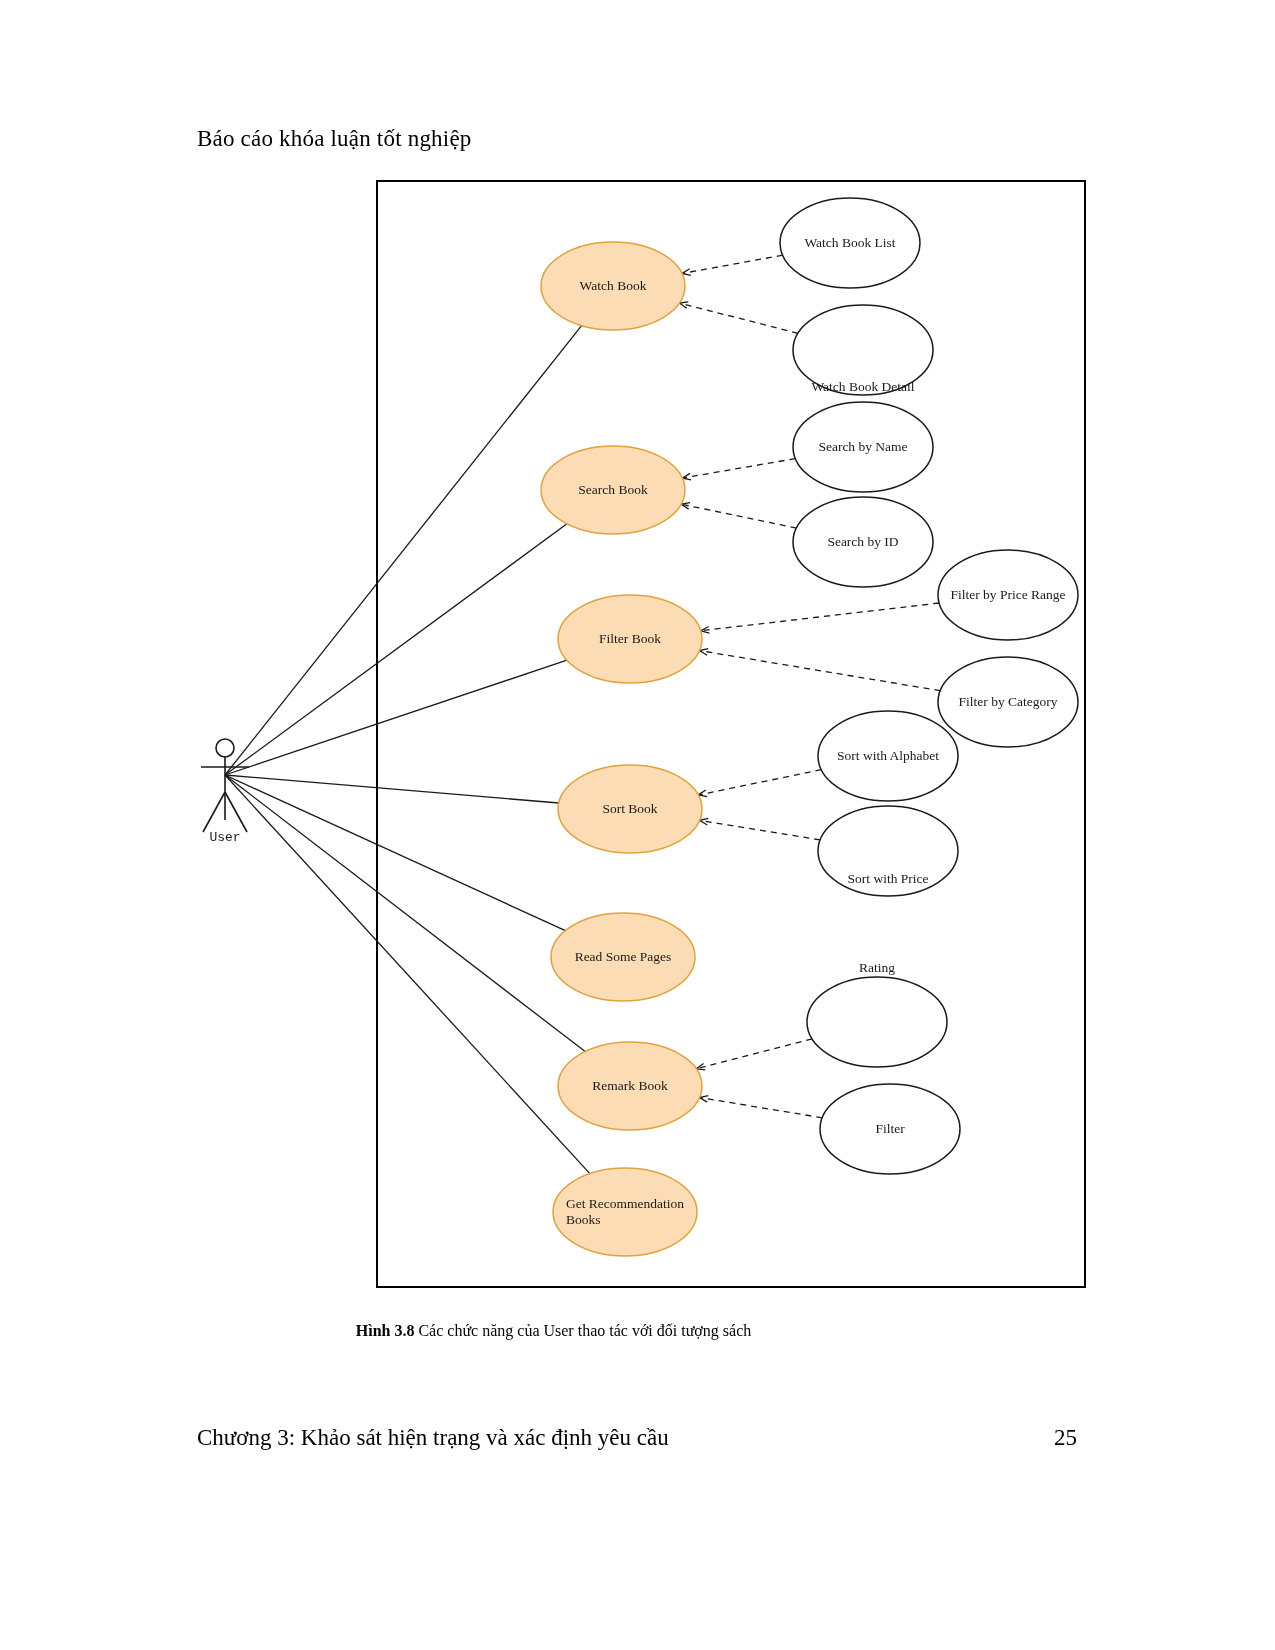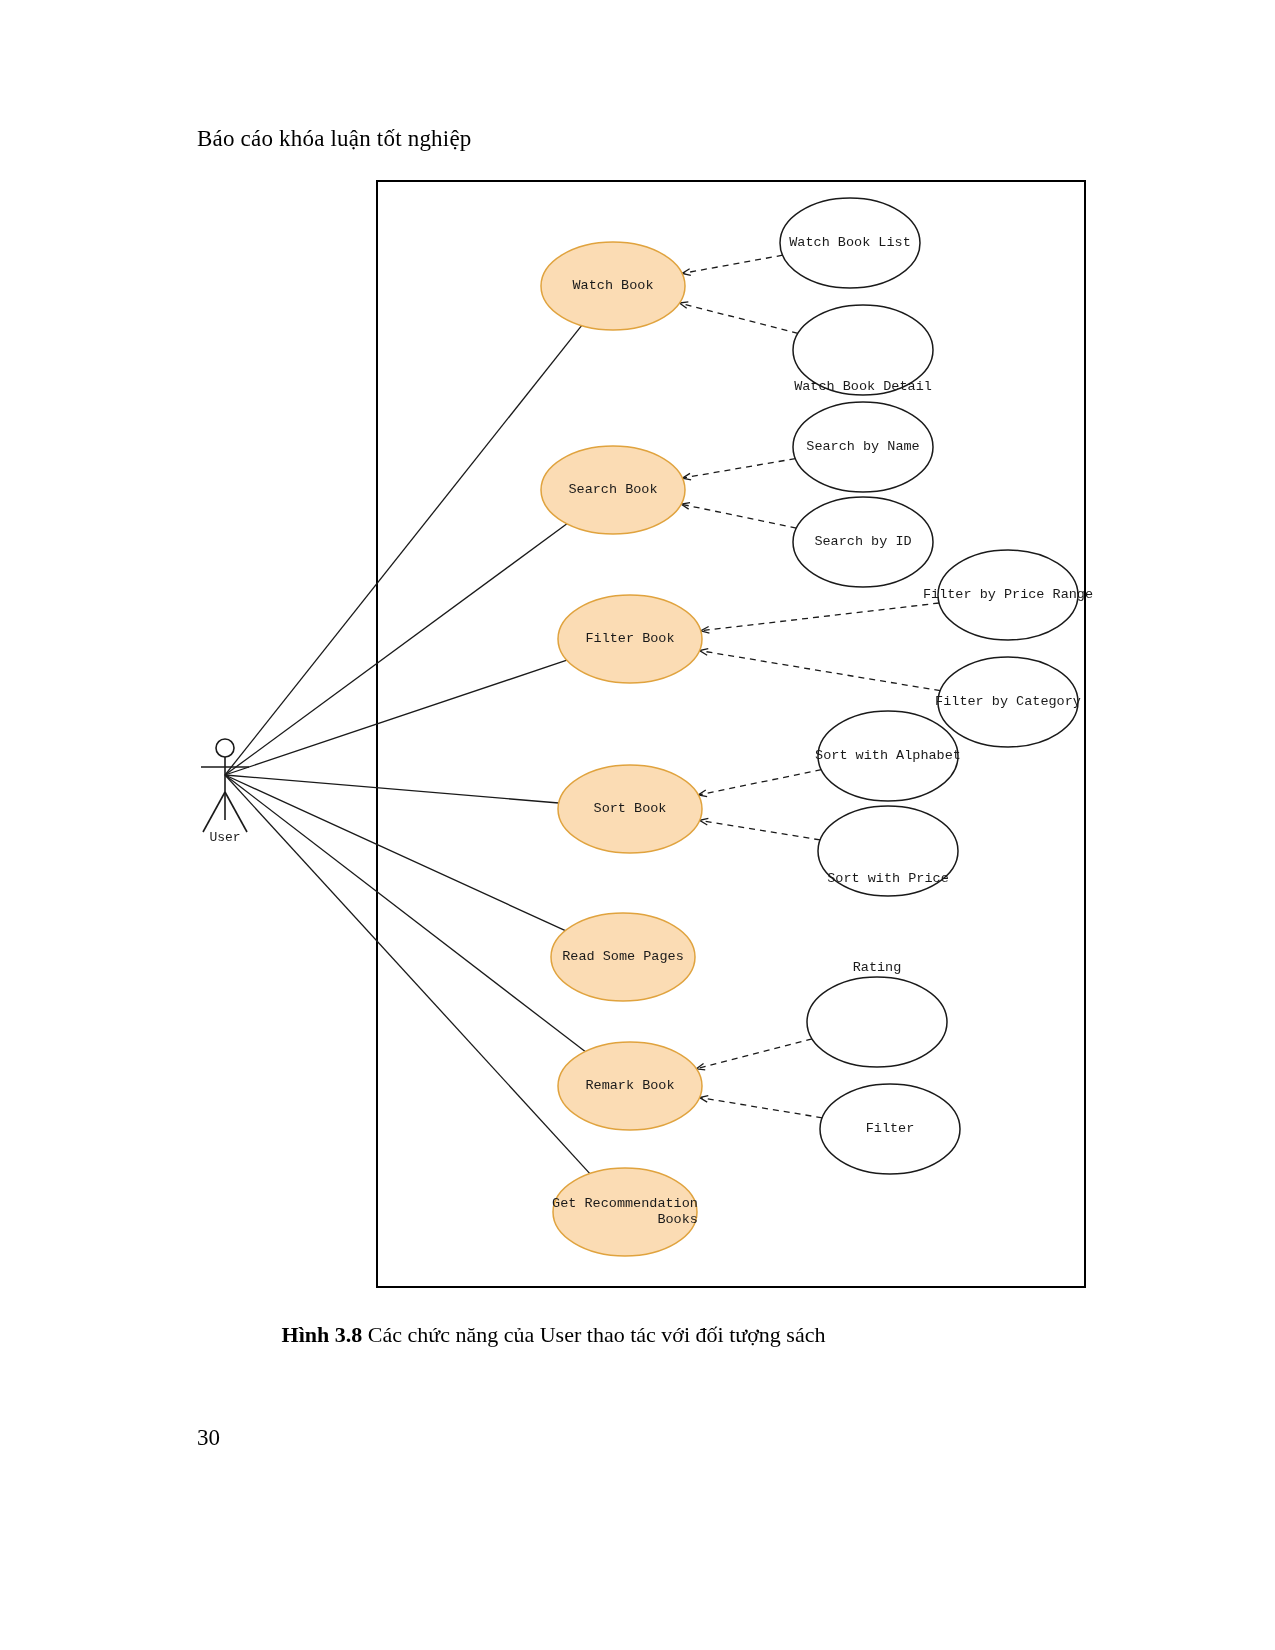--- a/index.html
+++ b/index.html
@@ -44,22 +44,22 @@
     left: 0;
     top: 0;
     width: 1275px;
     height: 1650px;
     pointer-events: none;
   }
 
   
   .node-label {
     position: absolute;
-    text-align: right;
-    font-family: Liberation Mono, monospace;
+    text-align: left;
+    font-family: Liberation Serif, serif;
     font-size: 13.5px;
     color: #1a1a1a;
     line-height: 1.2;
     white-space: pre;
     transform: translate(-50%, -50%);
     pointer-events: none;
   }
 
   .actor-label {
     position: absolute;
@@ -71,21 +71,21 @@
   }
 
   
   #figure-caption {
     position: absolute;
     left: 0;
     top: 1322px;
     width: 1107px;
     text-align: center;
     font-family: "Liberation Serif", serif;
-    font-size: 22px;
+    font-size: 16px;
     color: #000000;
   }
   #figure-caption .cap-bold { font-weight: bold; }
 
   
   #doc-footer {
     position: absolute;
     left: 197px;
     top: 1425px;
     width: 880px;
@@ -184,14 +184,15 @@
     <div class="node-label" style="left: 888px; top: 851px; margin-top: 28px;">Sort with Price</div>
     <div class="node-label" style="left: 877px; top: 968px;">Rating</div>
     <div class="node-label" style="left: 890px; top: 1129px;">Filter</div>
   </div>
 
 <div id="figure-caption">
   <span class="cap-bold">Hình 3.8</span><span> Các chức năng của User thao tác với đối tượng sách</span>
 </div>
 
 <div id="doc-footer">
-  <span>30</span>
+  <span>Chương 3: Khảo sát hiện trạng và xác định yêu cầu</span>
+  <span>25</span>
 </div>
 
 </body></html>

